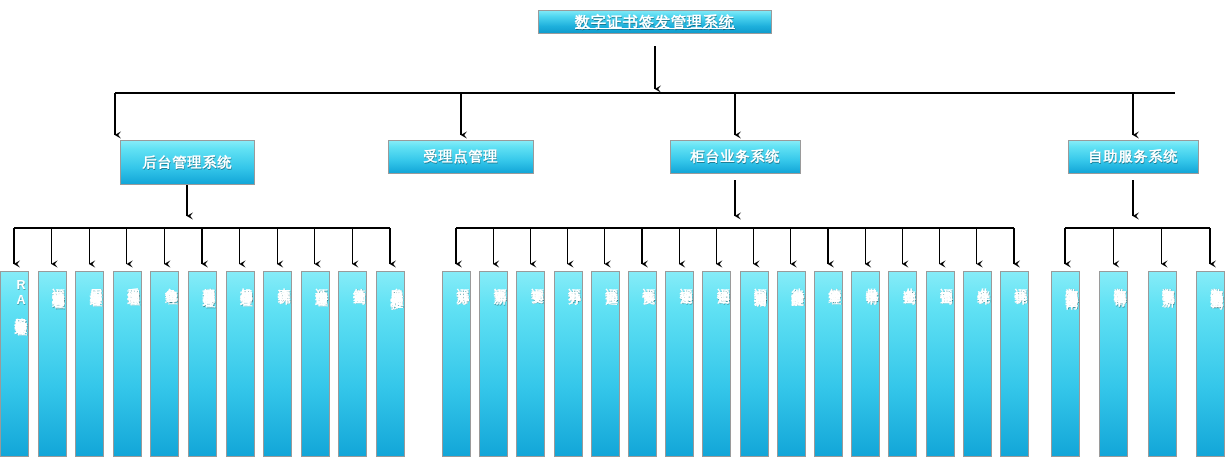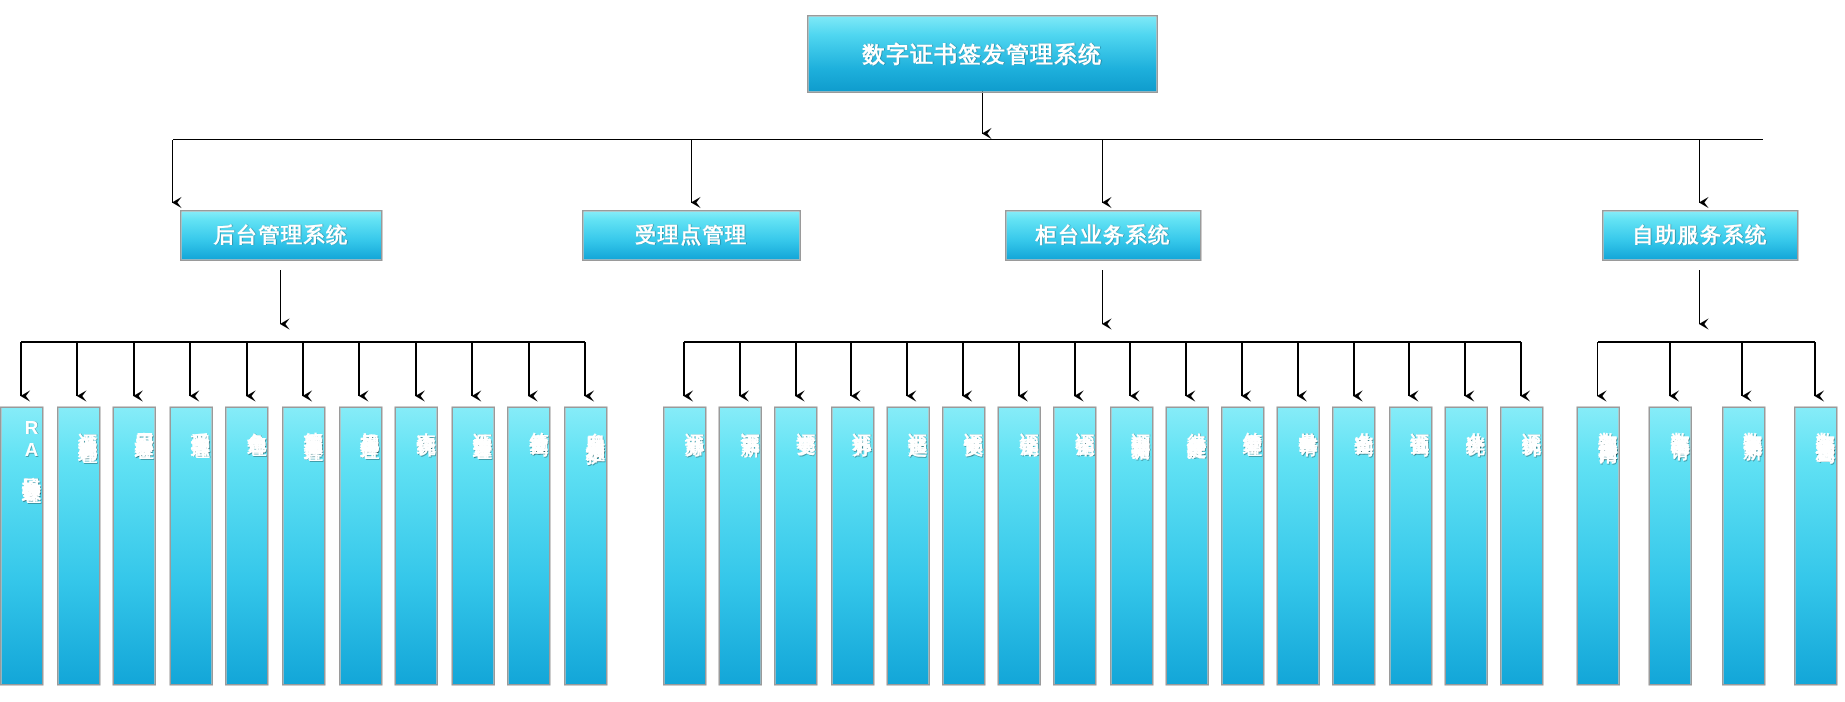--- a/index.html
+++ b/index.html
@@ -119,25 +119,25 @@
 
       <path d="M1133,180 L1133,216" marker-end="url(#arrow)"></path>
       <path d="M1065,228 L1210,228"></path>
       <path d="M1065,228 L1065,264" marker-end="url(#arrow)"></path>
       <path d="M1113.3,228 L1113.3,264" marker-end="url(#arrow)"></path>
       <path d="M1161.6,228 L1161.6,264" marker-end="url(#arrow)"></path>
       <path d="M1210,228 L1210,264" marker-end="url(#arrow)"></path>
     </g>
   </svg>
 
-  <div class="node root" style="left:538px; top:10px; width:234px; height:52px;">
+  <div class="node root" style="left:538px; top:10px; width:234px; height:24px;text-decoration:underline;">
     <span>数字证书签发管理系统</span>
   </div>
 
-  <div class="node level2" style="left:120px; top:140px; width:135px; height:34px;">
+  <div class="node level2" style="left:120px; top:140px; width:135px; height:45px;">
     <span>后台管理系统</span>
   </div>
   <div class="node level2" style="left:388px; top:140px; width:146px; height:34px;">
     <span>受理点管理</span>
   </div>
   <div class="node level2" style="left:1068px; top:140px; width:131px; height:34px;">
     <span>自助服务系统</span>
   </div>
   <div class="node level2" style="left:670px; top:140px; width:131px; height:34px;">
     <span>柜台业务系统</span>

